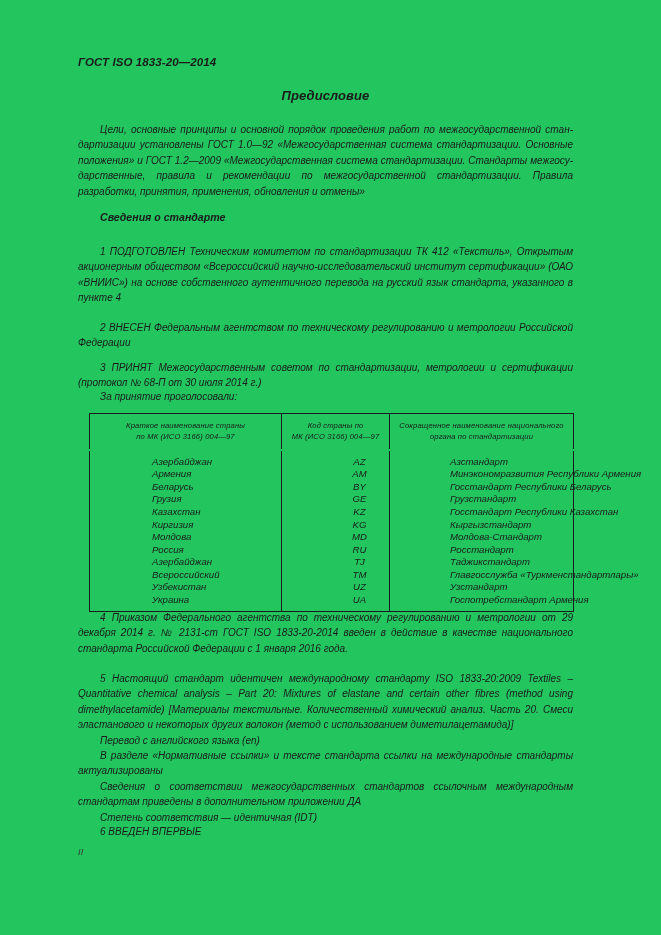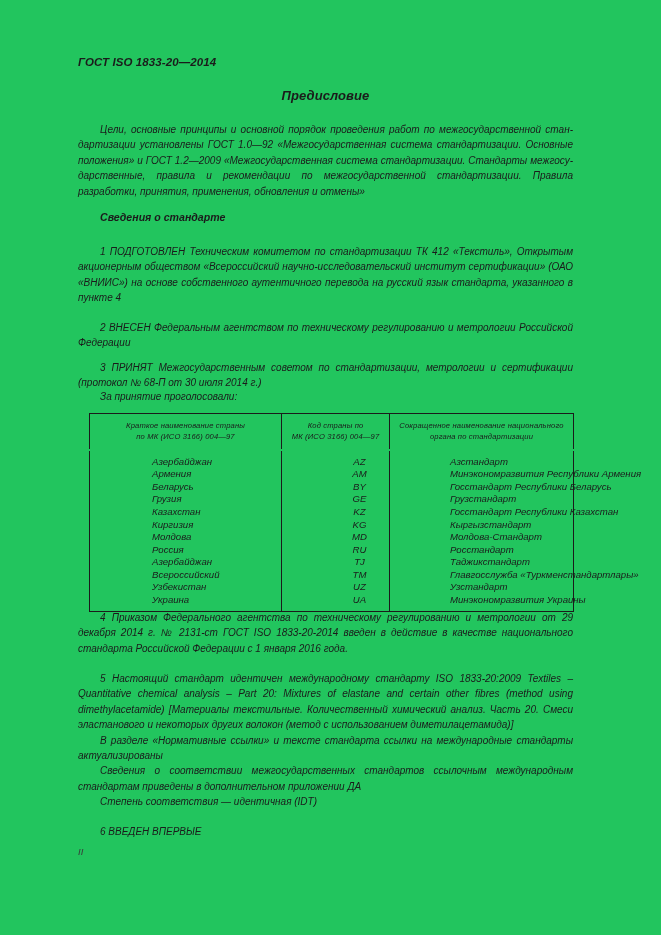--- a/index.html
+++ b/index.html
@@ -223,33 +223,34 @@
                 <li>Минэкономразвития Республики Армения</li>
                 <li>Госстандарт Республики Беларусь</li>
                 <li>Грузстандарт</li>
                 <li>Госстандарт Республики Казахстан</li>
                 <li>Кыргызстандарт</li>
                 <li>Молдова-Стандарт</li>
                 <li>Росстандарт</li>
                 <li>Таджикстандарт</li>
                 <li>Главгосслужба «Туркменстандартлары»</li>
                 <li>Узстандарт</li>
-                <li>Минэкономразвития Украины</li>
+                <li>Госпотребстандарт Армения</li>
               </ul>
           </td>
         </tr>
       </tbody>
     </table>
 
     <div class="block" style="top:610px;">
       <p class="para indent">4 Приказом Федерального агентства по техническому регулированию и метрологии от 29 декабря 2014 г. № 2131-ст ГОСТ ISO 1833-20-2014 введен в действие в качестве национального стандарта Рос­сийской Федерации с 1 января 2016 года.</p>
     </div>
 
     <div class="block" style="top:671px;">
       <p class="para indent">5 Настоящий стандарт идентичен международному стандарту ISO 1833-20:2009 Textiles – Quanti­tative chemical analysis – Part 20: Mixtures of elastane and certain other fibres (method using dimethylacet­amide) [Материалы текстильные. Количественный химический анализ. Часть 20. Смеси эластанового и некоторых других волокон (метод с использованием диметилацетамида)]</p>
+      <p class="para indent">Перевод с английского языка (en)</p>
       <p class="para indent">В разделе «Нормативные ссылки» и тексте стандарта ссылки на международные стандарты акту­ализированы</p>
       <p class="para indent">Сведения о соответствии межгосударственных стандартов ссылочным международным стандар­там приведены в дополнительном приложении ДА</p>
       <p class="para indent">Степень соответствия — идентичная (IDT)</p>
     </div>
 
     <div class="block" style="top:824px;">
       <p class="para indent">6 ВВЕДЕН ВПЕРВЫЕ</p>
     </div>
 
   </div>

